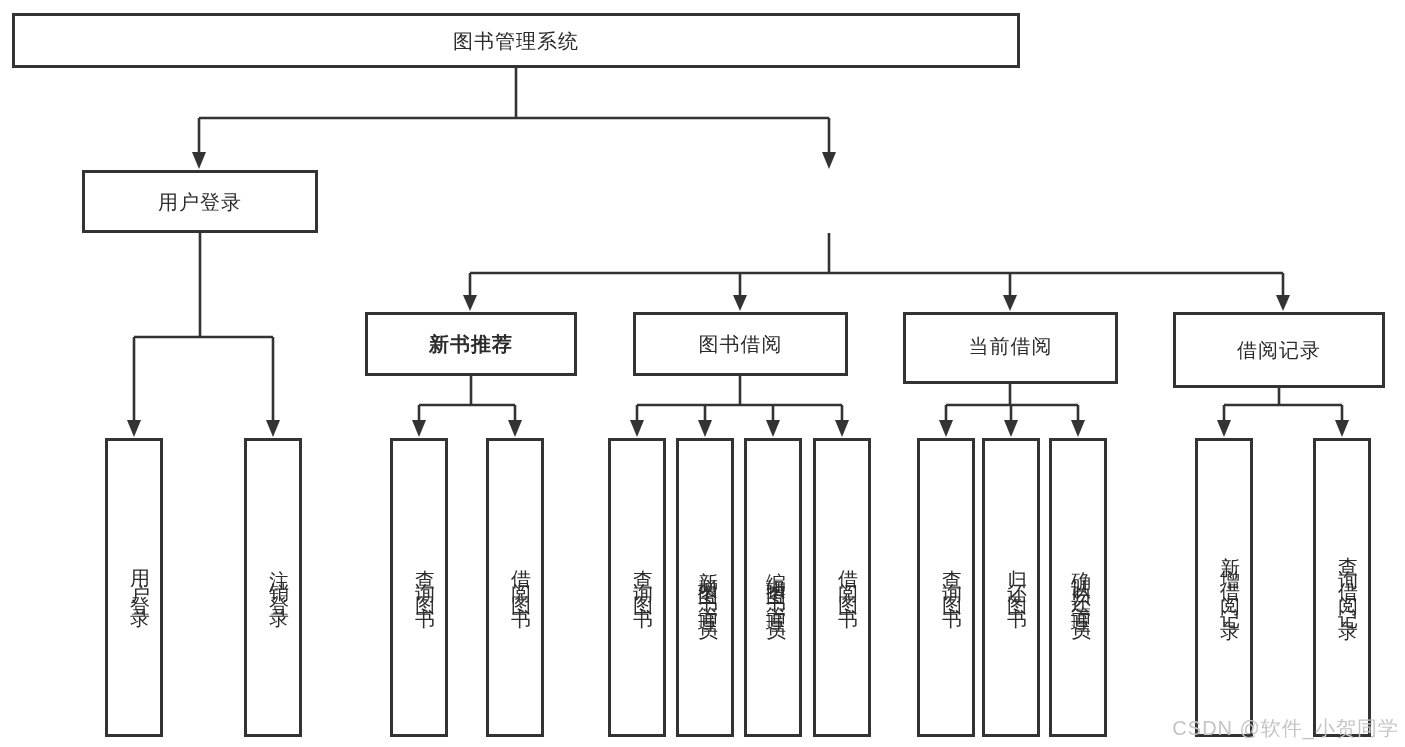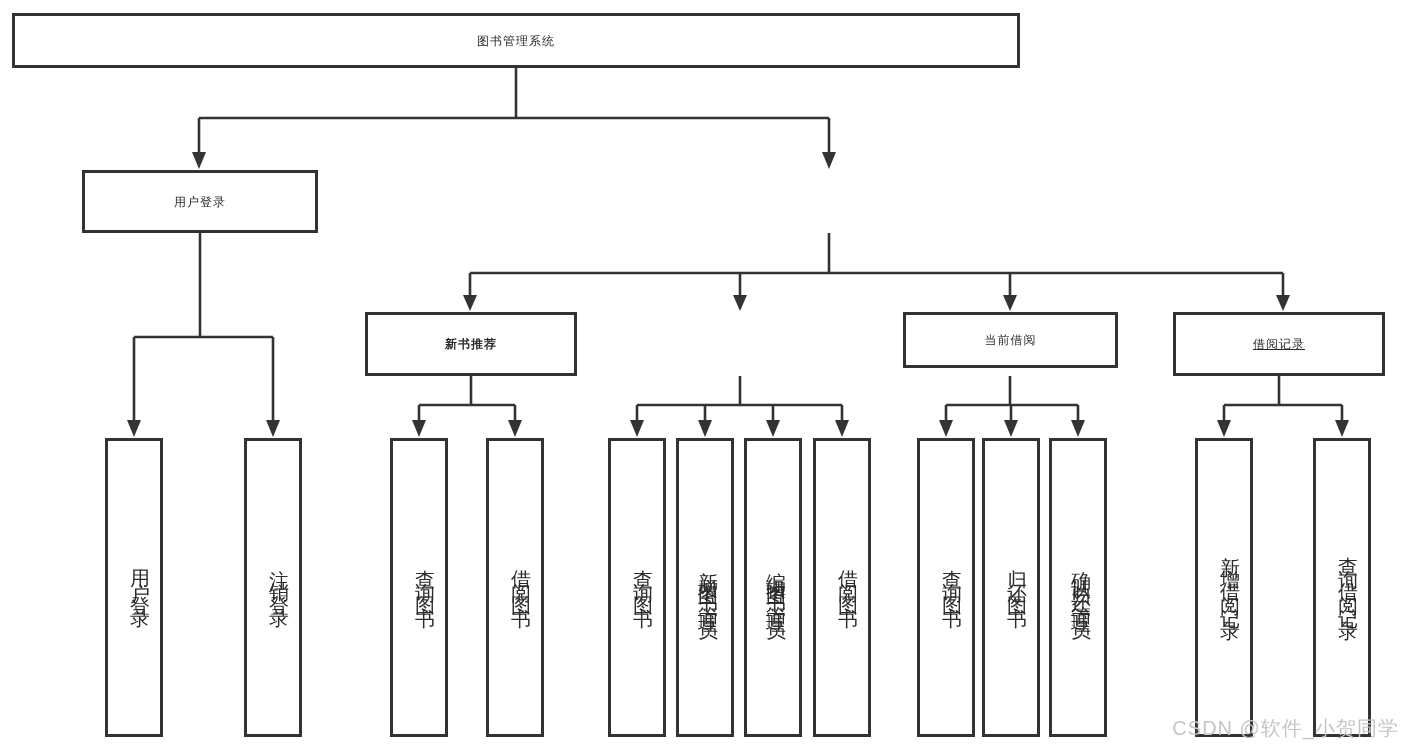--- a/index.html
+++ b/index.html
@@ -25,21 +25,21 @@
   svg.wires polygon { fill: var(--line); stroke: none; }
 
   .box {
     position: absolute;
     border: 3px solid var(--line);
     background: var(--background);
     display: flex;
     align-items: center;
     justify-content: center;
     color: var(--text);
-    font-size: 12px;
+    font-size: 20px;
     line-height: 1;
     text-align: center;
   }
   .hbox { letter-spacing: 1px; }
   .vbox {
     writing-mode: vertical-rl;
     text-orientation: mixed;
     font-size: 20px;
   }
   .v-short { letter-spacing: 13px; padding-left: 13px; padding-bottom: 16px; }
@@ -109,22 +109,23 @@
       <polygon points="1217,420 1231,420 1224,437"></polygon>
       <polygon points="1335,420 1349,420 1342,437"></polygon>
     </g>
   </svg>
 
   <div class="box hbox" style="left:12px; top:13px; width:1008px; height:55px;">图书管理系统</div>
 
   <div class="box hbox" style="left:82px; top:170px; width:236px; height:63px;">用户登录</div>
 
   <div class="box hbox" style="left:365px; top:312px; width:212px; height:64px;font-weight:bold;">新书推荐</div>
-  <div class="box hbox" style="left:903px; top:312px; width:215px; height:56px;">当前借阅</div>
-  <div class="box hbox" style="left:1173px; top:312px; width:212px; height:64px;text-decoration:underline;">借阅记录</div>
+  <div class="box hbox" style="left:633px; top:312px; width:215px; height:64px;">图书借阅</div>
+  <div class="box hbox" style="left:903px; top:312px; width:215px; height:72px;font-family:Liberation Mono, monospace;">当前借阅</div>
+  <div class="box hbox" style="left:1173px; top:312px; width:212px; height:76px;">借阅记录</div>
 
   <div class="box vbox v-short" style="left:105px; top:438px; width:58px; height:299px;">用户登录</div>
   <div class="box vbox v-short" style="left:244px; top:438px; width:58px; height:299px;">注销登录</div>
 
   <div class="box vbox v-short" style="left:390px; top:438px; width:58px; height:299px;">查询图书</div>
   <div class="box vbox v-short" style="left:486px; top:438px; width:58px; height:299px;">借阅图书</div>
 
   <div class="box vbox v-short" style="left:608px; top:438px; width:58px; height:299px;">查询图书</div>
   <div class="box vbox v-long" style="left:676px; top:438px; width:58px; height:299px;">新增图书（管理员）</div>
   <div class="box vbox v-long" style="left:744px; top:438px; width:58px; height:299px;">编辑图书（管理员）</div>

